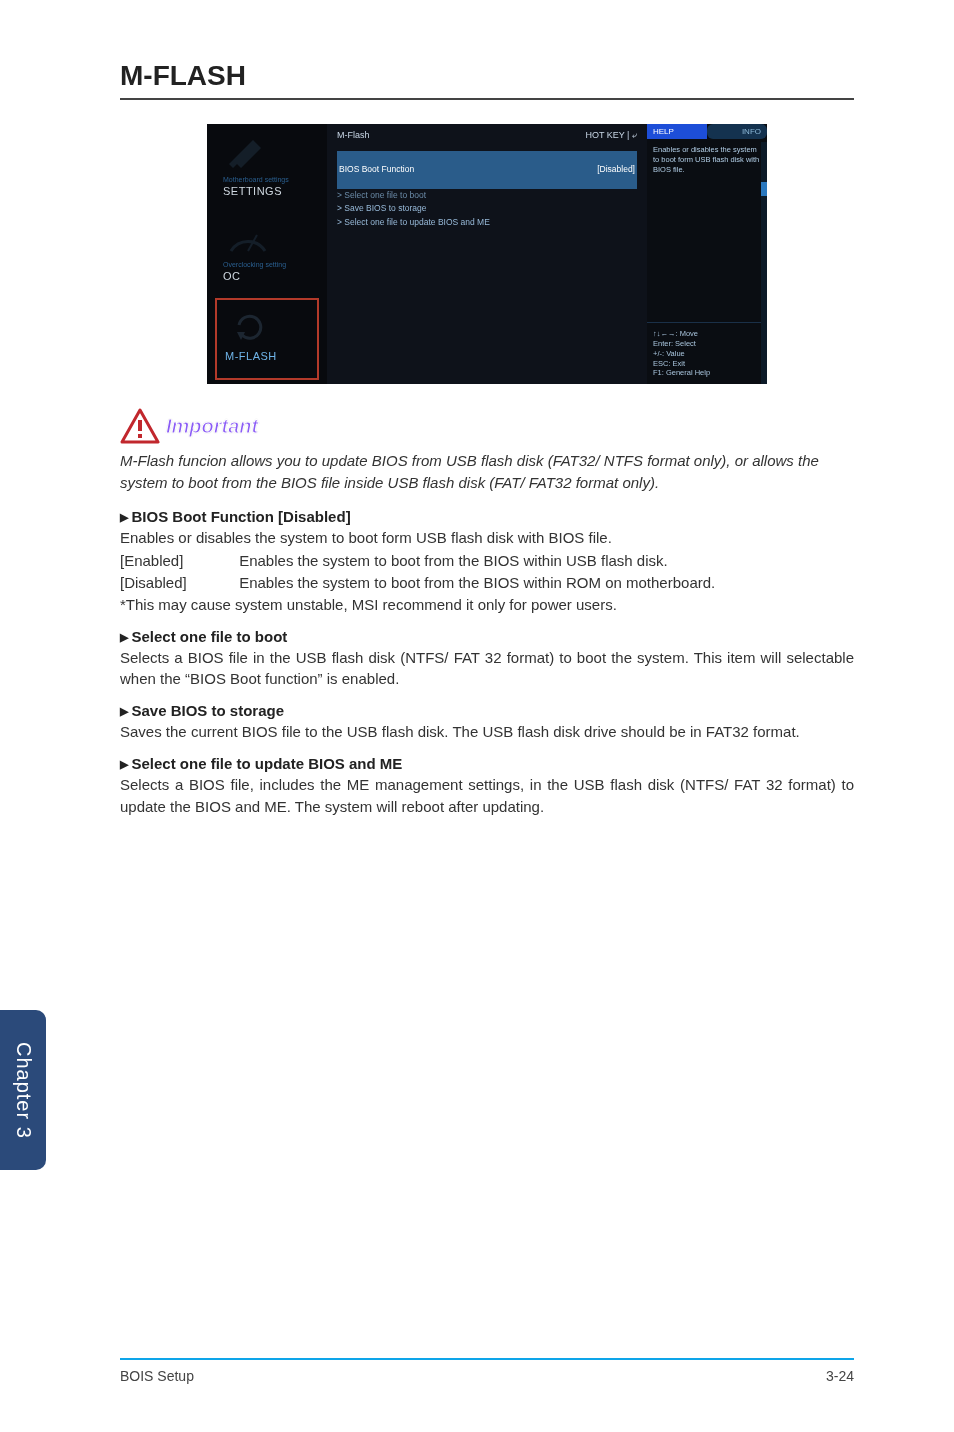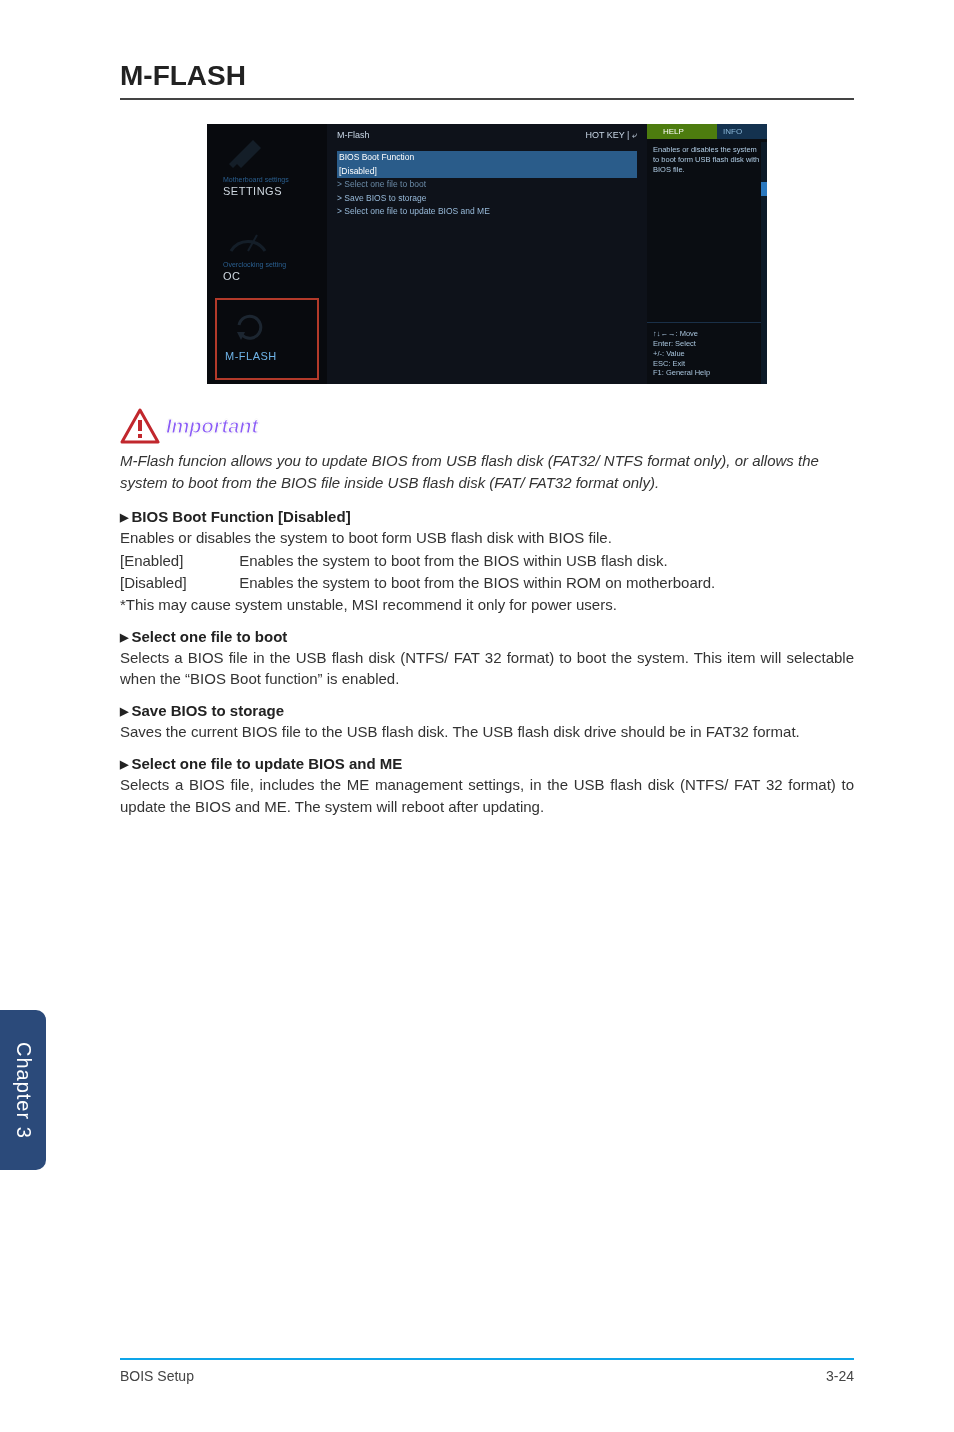--- a/index.html
+++ b/index.html
@@ -77,45 +77,46 @@
   .bios-center-body {
     padding: 4px 10px;
   }
   .bios-row {
     display: flex;
     justify-content: space-between;
     font-size: 8.5px;
     line-height: 1.6;
     color: #97b9d8;
   }
-  .bios-row.hl { background: #2a5c8a; color: #fff; padding: 0 2px; flex-direction: column; }
+  .bios-row.hl { background: #2a5c8a; color: #fff; padding: 12px 2px; }
   .bios-row.dim { color: #6b8ba8; }
   .bios-right {
     width: 120px;
     background: #0a0d12;
     display: flex;
     flex-direction: column;
   }
   .bios-tab {
     display: flex;
     font-size: 8px;
   }
   .bios-tab-help {
     flex: 1;
-    background: #4d7c0f;
+    background: #1d4ed8;
     color: #fff;
-    padding: 3px 16px;
+    padding: 3px 6px;
     text-align: left;
   }
   .bios-tab-info {
     flex: 1;
     background: #14324f;
     color: #8cb8d8;
     padding: 3px 6px;
-    text-align: left;
+    text-align: right;
+    border-radius: 6px;
   }
   .bios-help-text {
     font-size: 7.5px;
     color: #b0cce4;
     padding: 6px;
     line-height: 1.3;
     flex: 1;
   }
   .bios-scroll {
     width: 6px;

